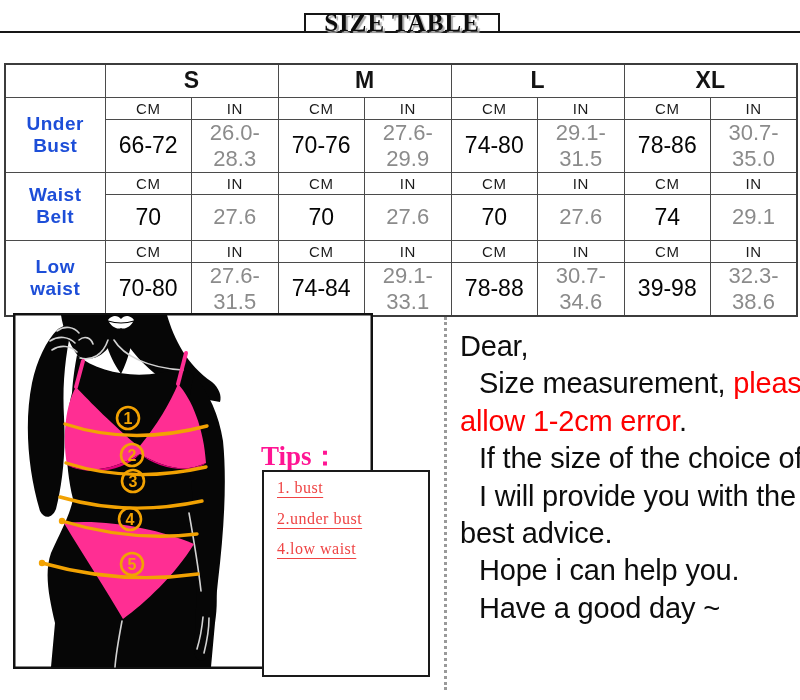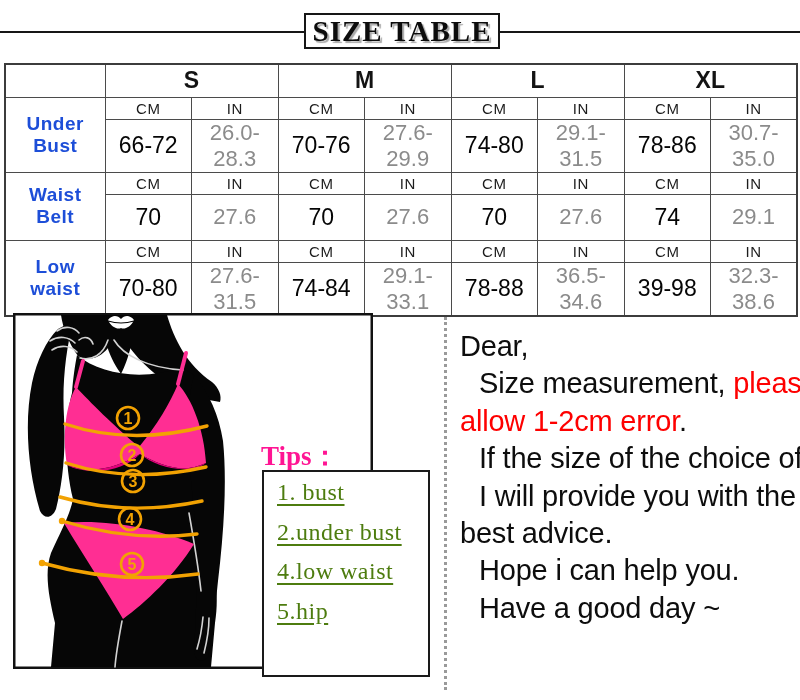--- a/index.html
+++ b/index.html
@@ -11,26 +11,26 @@
     overflow: hidden;
   }
 
   
   .title-rule {
     position: absolute; left: 0; top: 31px;
     width: 800px; height: 2px; background: #161616;
   }
   .title-box {
     position: absolute; left: 304px; top: 13px;
-    width: 196px; height: 36px;
+    width: 196px; height: 20px;
     background: #fff;
     border: 2.5px solid #161616;
     display: flex; align-items: center; justify-content: center;
     font-family: "Liberation Serif", serif;
-    font-weight: 700; font-size: 29px; letter-spacing: 1px;
+    font-weight: 700; font-size: 25px; letter-spacing: 1px;
     color: #0c0c0c;
     text-shadow: 2px 2px 1px #a9a9a9;
     z-index: 2;
   }
 
   
   table.size-table {
     position: absolute; left: 4px; top: 63px;
     width: 792px; height: 236px;
     border-collapse: collapse; table-layout: fixed;
@@ -67,21 +67,21 @@
     z-index: 3;
   }
   .tips-box {
     position: absolute; left: 262px; top: 470px;
     width: 168px; height: 207px;
     background: #fff; border: 2px solid #1a1a1a;
     padding: 7px 0 0 13px; z-index: 3;
   }
   .tip-item {
     font-family: "Liberation Serif", serif;
-    font-size: 24px; color: #4d7c0f;
+    font-size: 16px; color: #ef4444;
     text-decoration: underline;
     text-underline-offset: 4px;
     margin-bottom: 12.5px;
     letter-spacing: 0.5px;
   }
 
   
   .dotted-divider {
     position: absolute; left: 444px; top: 317px;
     height: 373px; width: 0;
@@ -174,21 +174,21 @@
         <td class="unit-cell">IN</td>
         <td class="unit-cell">CM</td>
         <td class="unit-cell">IN</td>
       </tr>
       <tr class="value-row">
         <td class="val-cm">70-80</td>
         <td class="val-in">27.6-31.5</td>
         <td class="val-cm">74-84</td>
         <td class="val-in">29.1-33.1</td>
         <td class="val-cm">78-88</td>
-        <td class="val-in">36.5-34.6</td>
+        <td class="val-in">30.7-34.6</td>
         <td class="val-cm">39-98</td>
         <td class="val-in">32.3-38.6</td>
       </tr>
     </tbody>
 </table>
 
 <div class="figure-wrap">
   <svg width="360" height="356" viewBox="0 0 360 356" xmlns="http://www.w3.org/2000/svg">
 
     <rect x="1.25" y="1.25" width="357.5" height="353.5" fill="#ffffff" stroke="#111" stroke-width="2.5"></rect>
@@ -262,21 +262,20 @@
       </g>
     </g>
   </svg>
 </div>
 
 <div class="tips-label">Tips：</div>
 <div class="tips-box">
     <div class="tip-item">1. bust</div>
     <div class="tip-item">2.under bust</div>
     <div class="tip-item">4.low waist</div>
-    <div class="tip-item">5.hip</div>
   </div>
 
 <div class="dotted-divider"></div>
 <div class="message">
     <div class="msg-line"><span class="msg-seg">Dear,</span></div>
     <div class="msg-line indent"><span class="msg-seg">Size measurement, </span><span class="msg-seg red">please</span></div>
     <div class="msg-line"><span class="msg-seg red">allow 1-2cm error</span><span class="msg-seg">.</span></div>
     <div class="msg-line indent"><span class="msg-seg">If the size of the choice of</span></div>
     <div class="msg-line indent"><span class="msg-seg">I will provide you with the</span></div>
     <div class="msg-line"><span class="msg-seg">best advice.</span></div>

